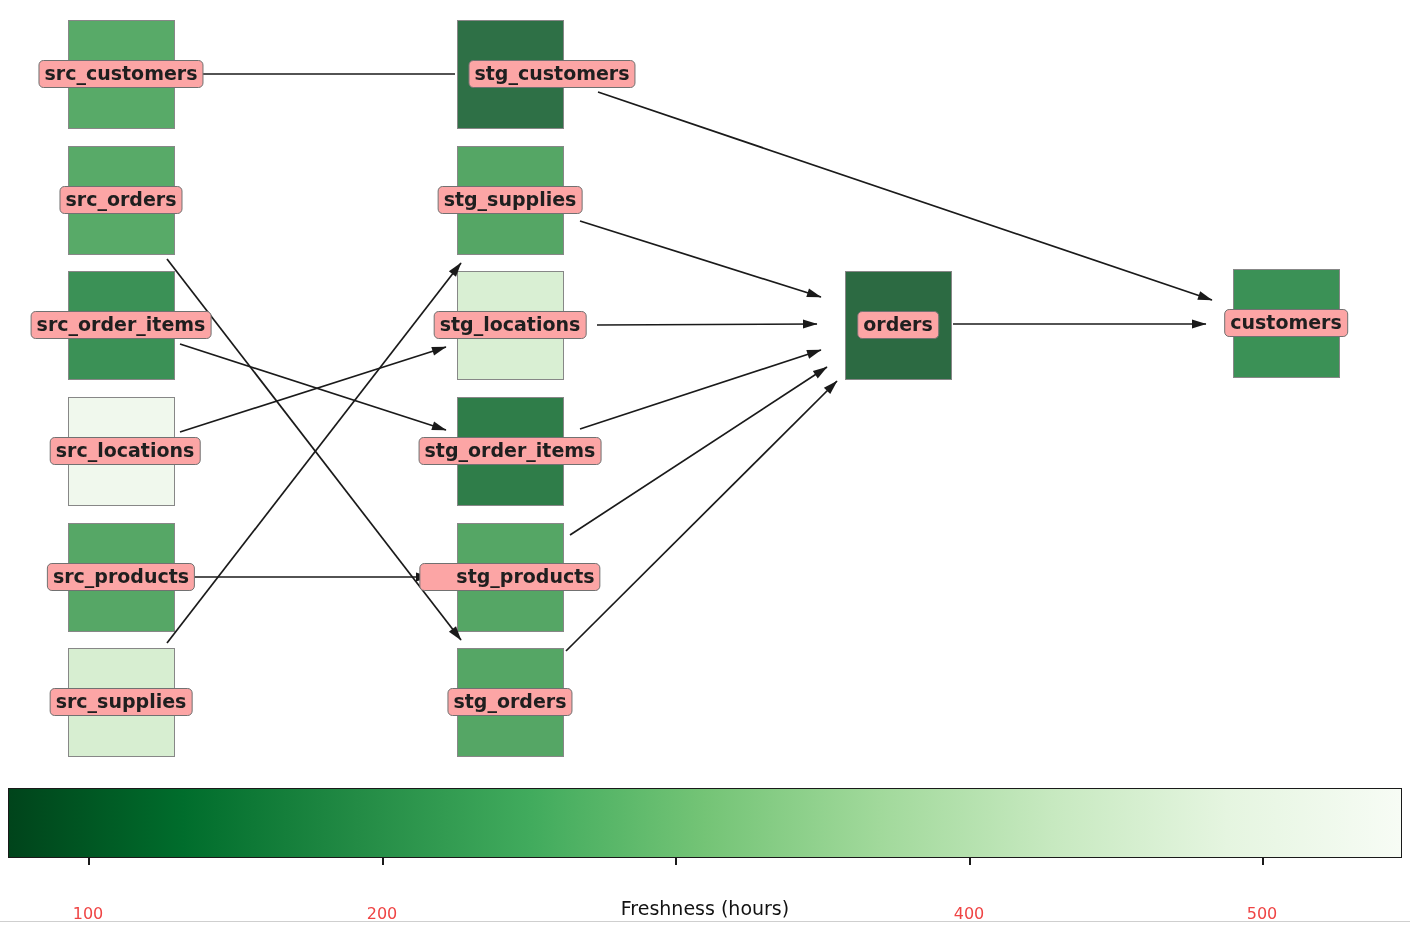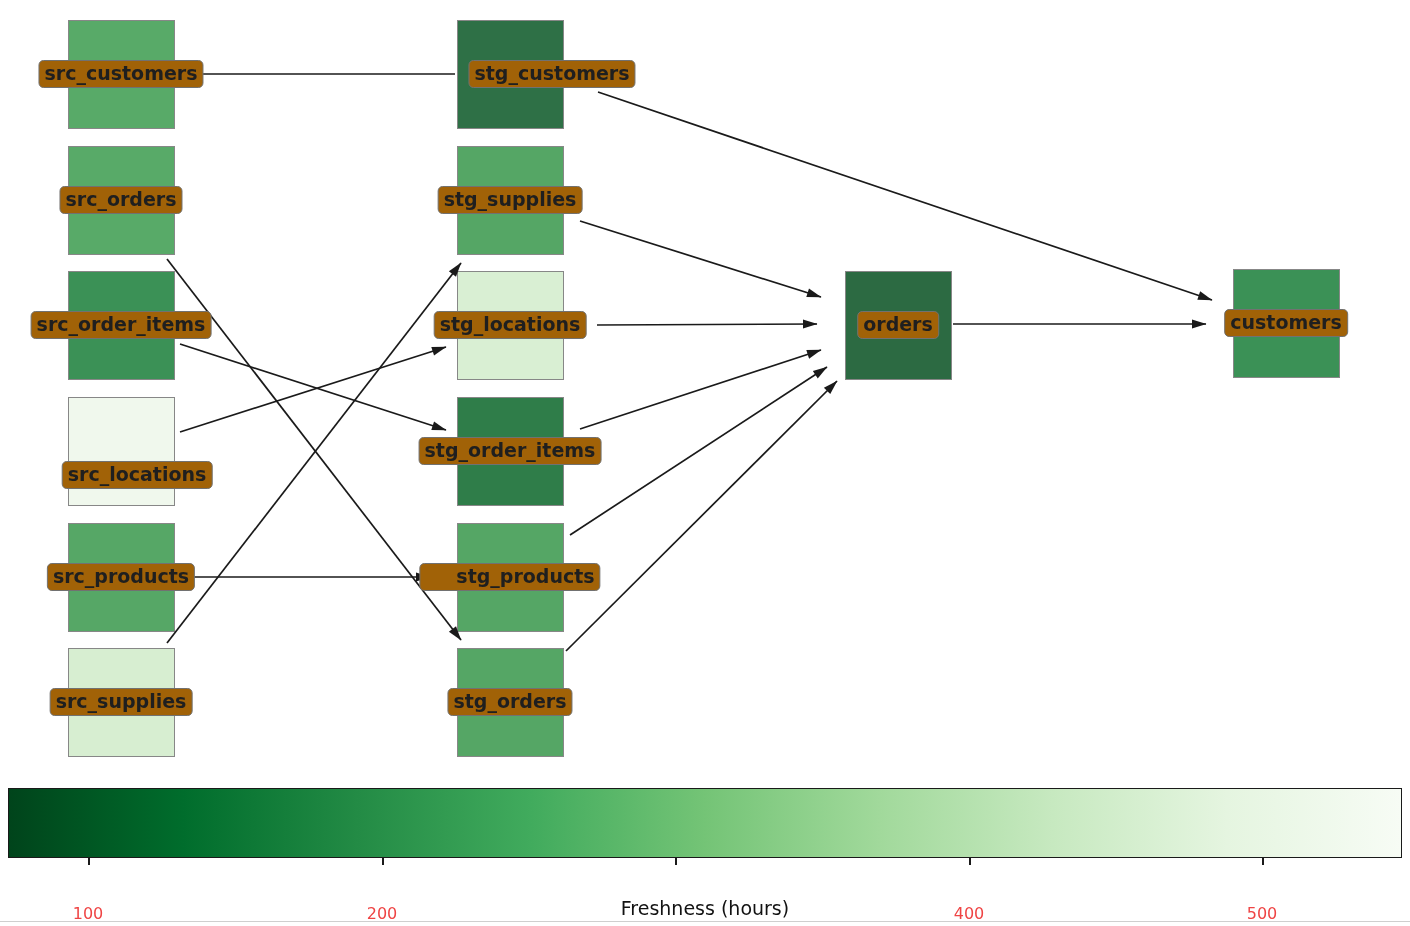--- a/index.html
+++ b/index.html
@@ -6,21 +6,21 @@
   #figure{
     position:relative;width:1410px;height:926px;background:#ffffff;
     font-family:"DejaVu Sans","Liberation Sans",sans-serif;overflow:hidden;
   }
   #edge-layer{position:absolute;left:0;top:0;width:1410px;height:926px;}
   .node-rect{
     position:absolute;border:1.6px solid #878787;box-sizing:border-box;
   }
   .node-label{
     position:absolute;transform:translate(-50%,-50%);
-    background:#a16207;border:1.5px solid #717171;border-radius:5px;
+    background:#fca5a5;border:1.5px solid #717171;border-radius:5px;
     padding:0 5px 1px 5px;font-weight:bold;font-size:19px;line-height:25px;
     color:#1f1f1f;white-space:nowrap;z-index:5;
   }
   .colorbar{
     position:absolute;left:8px;top:788px;width:1394px;height:70px;
     border:1.3px solid #1a1a1a;box-sizing:border-box;
   }
   .cb-tick{position:absolute;top:858px;width:1.6px;height:7px;background:#1a1a1a;}
   .cb-ticklabel{
     position:absolute;top:904px;transform:translateX(-50%);
@@ -74,21 +74,21 @@
         <line x1="570" y1="535" x2="827" y2="367" stroke="#1a1a1a" stroke-width="1.7" marker-end="url(#arrowhead)"></line>
         <line x1="566" y1="651" x2="837" y2="381" stroke="#1a1a1a" stroke-width="1.7" marker-end="url(#arrowhead)"></line>
         <line x1="953" y1="324" x2="1206" y2="324" stroke="#1a1a1a" stroke-width="1.7" marker-end="url(#arrowhead)"></line>
       </g>
   </svg>
 
   <div id="node-label-layer">
       <div class="node-label" style="left: 121px; top: 74px;">src_customers</div>
       <div class="node-label" style="left: 121px; top: 200px;">src_orders</div>
       <div class="node-label" style="left: 121px; top: 325px;">src_order_items</div>
-      <div class="node-label" style="left: 137px; top: 451px; margin-top: 24px;">src_locations</div>
+      <div class="node-label" style="left: 125px; top: 451px;">src_locations</div>
       <div class="node-label" style="left: 121px; top: 577px;">src_products</div>
       <div class="node-label" style="left: 121px; top: 702px;">src_supplies</div>
       <div class="node-label" style="left: 510px; top: 74px; margin-left: 42px;">stg_customers</div>
       <div class="node-label" style="left: 510px; top: 200px;">stg_supplies</div>
       <div class="node-label" style="left: 510px; top: 325px;">stg_locations</div>
       <div class="node-label" style="left: 510px; top: 451px;">stg_order_items</div>
       <div class="node-label" style="left: 510px; top: 577px; padding-left: 36px;">stg_products</div>
       <div class="node-label" style="left: 510px; top: 702px;">stg_orders</div>
       <div class="node-label" style="left: 898px; top: 325px;">orders</div>
       <div class="node-label" style="left: 1286px; top: 323px;">customers</div>

